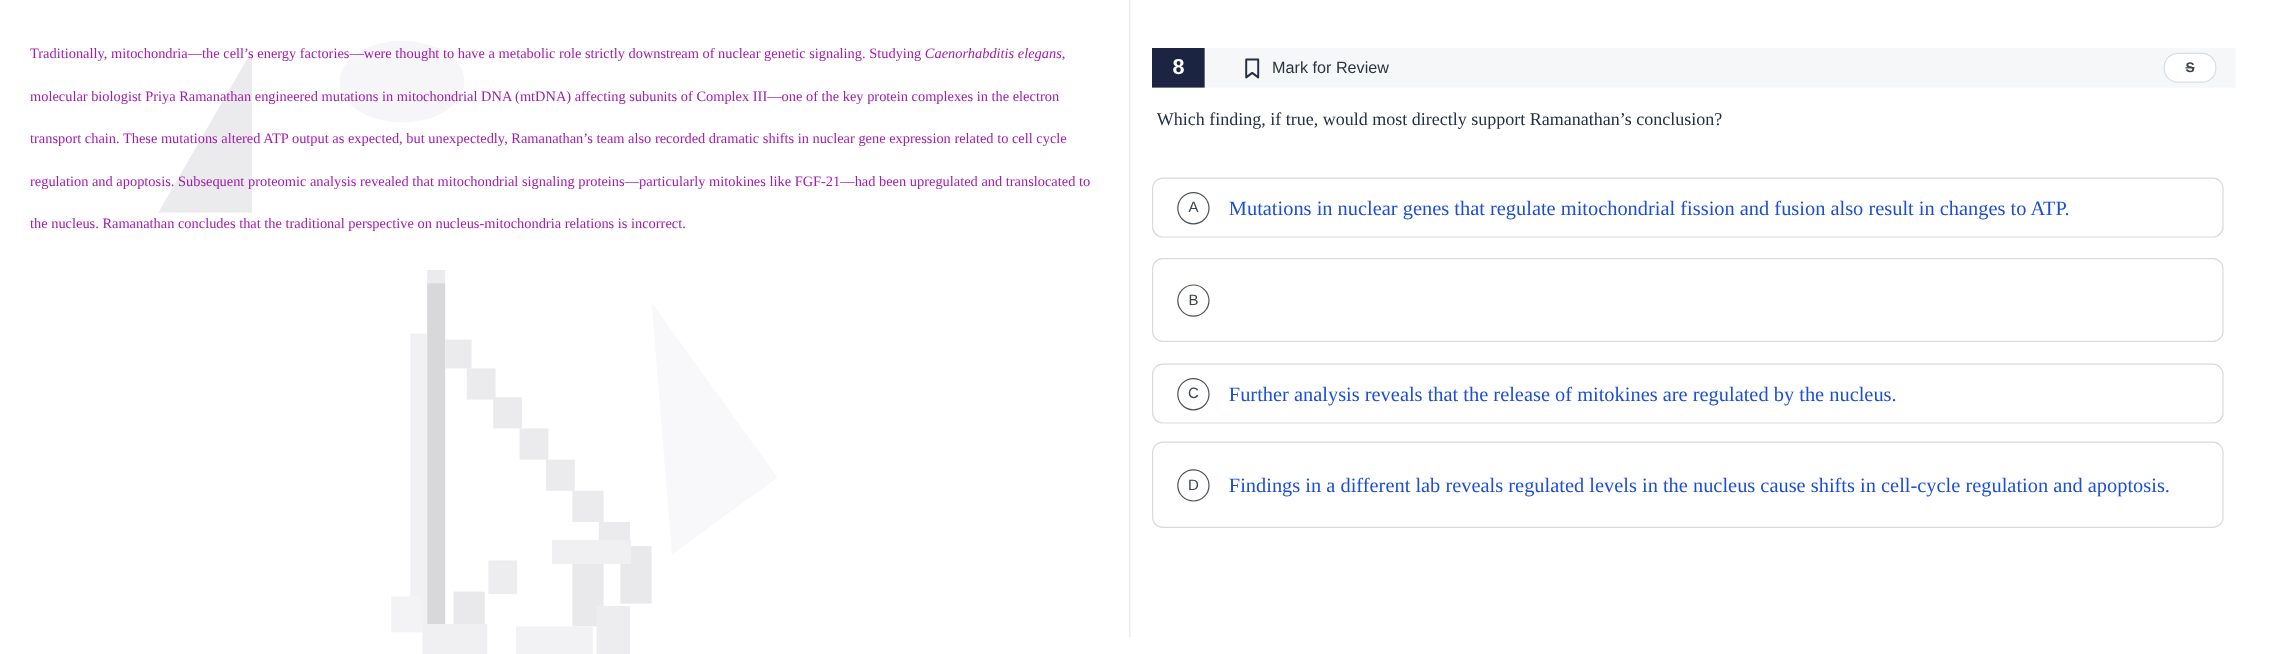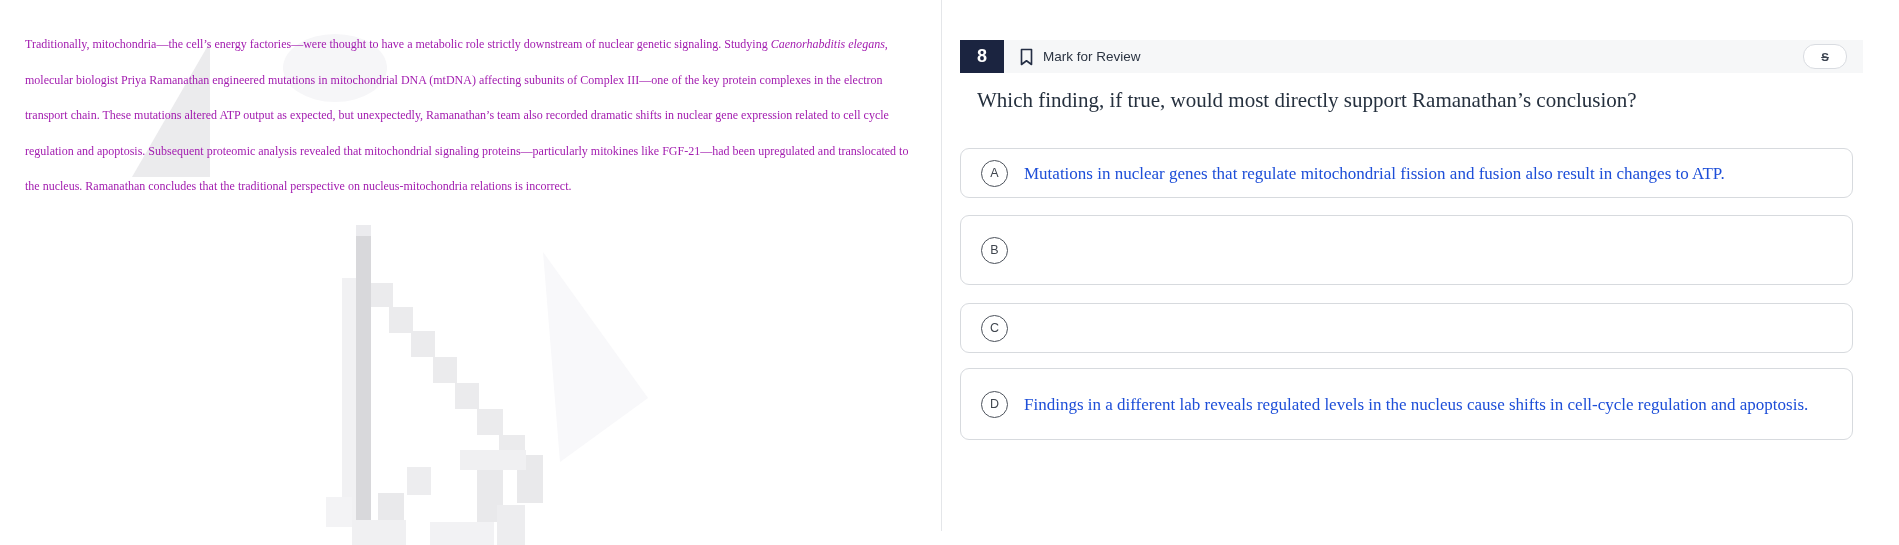--- a/index.html
+++ b/index.html
@@ -15,30 +15,30 @@
   .passage-text em{font-style:italic;}
 
   .divider{position:absolute;left:941px;top:0;width:1px;height:531px;background:#e4e6e9;}
 
   
   .question-panel{position:absolute;left:960px;top:0;width:903px;height:545px;}
 
   .q-header{position:absolute;left:0;top:40px;width:903px;height:33px;display:flex;align-items:stretch;}
   .q-number{width:44px;background:#1b2440;color:#fff;display:flex;align-items:center;justify-content:center;
             font-size:18px;font-weight:bold;}
-  .q-band{flex:1;background:#f6f7f8;display:flex;align-items:center;padding-left:15px;}
+  .q-band{flex:1;background:#f6f7f8;display:flex;align-items:center;padding-left:32px;}
   .mark-review{display:flex;align-items:center;gap:9px;cursor:pointer;}
   .mark-review span{font-size:13.5px;color:#2b3442;}
   .band-spacer{flex:1;}
   .eliminator-btn{width:42px;height:23px;margin-right:16px;background:#fff;border:1px solid #d9dce1;
                   border-radius:12px;display:flex;align-items:center;justify-content:center;cursor:pointer;}
   .eliminator-btn span{font-size:11.5px;font-weight:bold;color:#3c4350;text-decoration:line-through;}
 
-  .q-stem{position:absolute;left:17px;top:87px;width:880px;
-          font-family:"Liberation Serif",serif;font-size:21px;line-height:27px;color:#25303e;}
+  .q-stem{position:absolute;left:4px;top:87px;width:880px;
+          font-family:"Liberation Serif",serif;font-size:15px;line-height:27px;color:#25303e;}
 
   .choice-card{position:absolute;left:0;width:893px;background:#fff;border:1px solid #d7dade;border-radius:9px;
                display:flex;align-items:center;padding:0 20px;box-sizing:border-box;cursor:pointer;}
   .choice-card.c0{top:148px;height:50px;}
   .choice-card.c1{top:215px;height:70px;}
   .choice-card.c2{top:303px;height:50px;}
   .choice-card.c3{top:368px;height:72px;}
   .choice-letter{flex:none;width:25px;height:25px;border:1.5px solid #4c525b;border-radius:50%;
                  display:flex;align-items:center;justify-content:center;margin-right:16px;
                  font-size:12.5px;color:#3f454e;}
@@ -108,20 +108,21 @@
 
     <div class="choice-card c0">
       <div class="choice-letter">A</div>
       <div class="choice-text">Mutations in nuclear genes that regulate mitochondrial fission and fusion also result in changes to ATP.</div>
     </div>
     <div class="choice-card c1">
       <div class="choice-letter">B</div>
     </div>
     <div class="choice-card c2">
       <div class="choice-letter">C</div>
+      <div class="choice-text">Further analysis reveals that the release of mitokines are regulated by the nucleus.</div>
     </div>
     <div class="choice-card c3">
       <div class="choice-letter">D</div>
       <div class="choice-text">Findings in a different lab reveals regulated levels in the nucleus cause shifts in cell-cycle regulation and apoptosis.</div>
     </div>
 
   </div>
 </div>
 
 </body></html>

